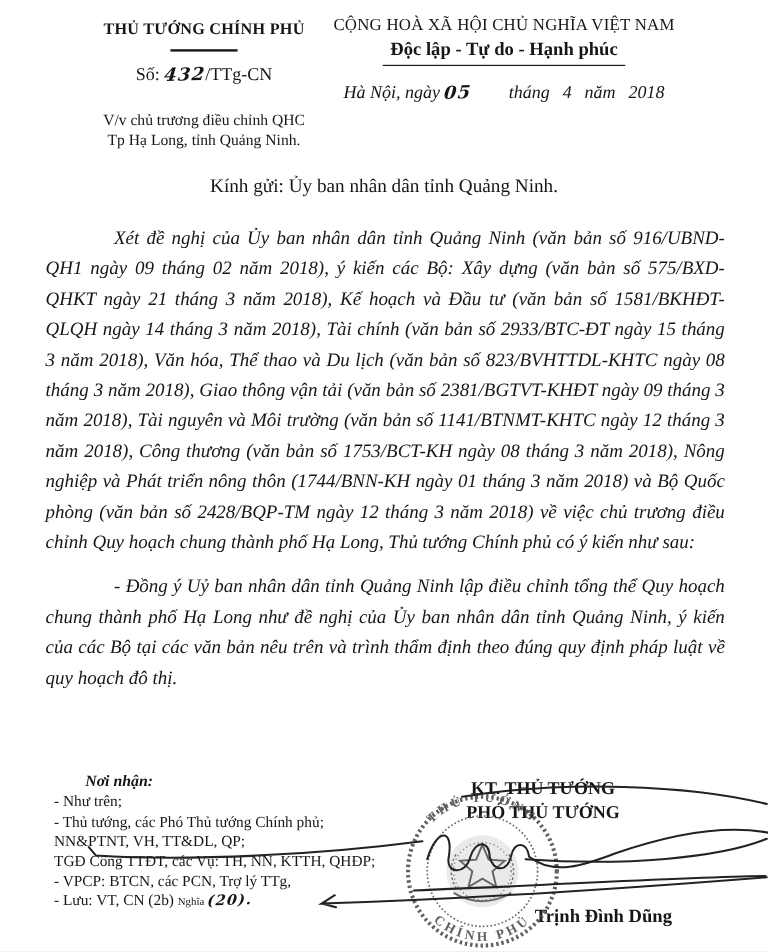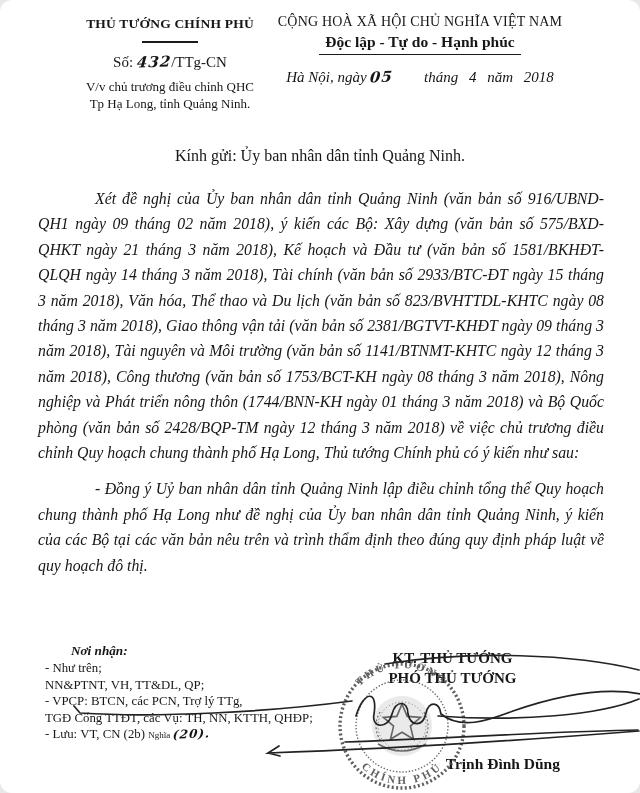--- a/index.html
+++ b/index.html
@@ -1,30 +1,30 @@
 <!DOCTYPE html>
 <html lang="vi"><head>
 <meta charset="utf-8">
 <style>
   * { margin:0; padding:0; box-sizing:border-box; }
   html,body { background:#e8e8e8; }
   body { font-family:"Liberation Serif", serif; color:#161616; }
   .page {
     position:relative; width:640px; height:793px; margin:0 auto;
-    background:#ffffff; overflow:hidden;border-radius:12px;
+    background:#ffffff; overflow:hidden;
   }
 
   
   .hdr-left {
     position:absolute; left:20px; top:16px; width:300px; text-align:center;
   }
   .org-name { font-weight:bold; font-size:13.5px; letter-spacing:.2px; }
   .hdr-rule { width:56px; border:0; border-top:2px solid #1a1a1a; margin:9px auto 10px auto; }
   .doc-number { font-size:15px; margin-top:2px; }
-  .doc-subject { font-size:13px; line-height:17px; margin-top:7px; }
+  .doc-subject { font-size:13px; line-height:17px; margin-top:19px; }
 
   .hdr-right {
     position:absolute; left:250px; top:14px; width:340px; text-align:center;
   }
   .country { font-weight:normal; font-size:14px; letter-spacing:.2px; }
   .motto {
     display:inline-block; font-weight:bold; font-size:15.5px; margin-top:3px;
     padding:0 6px 3px 6px; border-bottom:1.6px solid #1a1a1a;
   }
   .place-date { font-style:italic; font-size:15px; margin-top:13px; }
@@ -105,23 +105,24 @@
   <div class="salutation">Kính gửi: Ủy ban nhân dân tỉnh Quảng Ninh.</div>
 
   <div class="body-text">
     <p>Xét đề nghị của Ủy ban nhân dân tỉnh Quảng Ninh (văn bản số 916/UBND-QH1 ngày 09 tháng 02 năm 2018), ý kiến các Bộ: Xây dựng (văn bản số 575/BXD-QHKT ngày 21 tháng 3 năm 2018), Kế hoạch và Đầu tư  (văn bản số 1581/BKHĐT-QLQH ngày 14 tháng 3 năm 2018), Tài chính (văn bản số 2933/BTC-ĐT ngày 15 tháng 3 năm 2018), Văn hóa, Thể thao và Du lịch (văn bản số 823/BVHTTDL-KHTC ngày 08 tháng 3 năm 2018), Giao thông vận tải (văn bản số 2381/BGTVT-KHĐT ngày 09 tháng 3 năm 2018), Tài nguyên và Môi trường (văn bản số 1141/BTNMT-KHTC ngày 12 tháng 3 năm 2018), Công thương (văn bản số 1753/BCT-KH ngày 08 tháng 3 năm 2018), Nông nghiệp và Phát triển nông thôn (1744/BNN-KH ngày 01 tháng 3 năm 2018) và Bộ Quốc phòng (văn bản số 2428/BQP-TM ngày 12 tháng 3 năm 2018) về việc chủ trương điều chỉnh Quy hoạch chung thành phố Hạ Long, Thủ tướng Chính phủ có ý kiến như sau:</p>
     <p>- Đồng ý Uỷ ban nhân dân tỉnh Quảng Ninh lập điều chỉnh tổng thể Quy hoạch chung thành phố Hạ Long như đề nghị của Ủy ban nhân dân tỉnh Quảng Ninh, ý kiến của các Bộ tại các văn bản nêu trên và trình thẩm định theo đúng quy định pháp luật về quy hoạch đô thị.</p>
   </div>
 
   <div class="recipients">
     <div class="recipients-title">Nơi nhận:</div>
     <div>- Như trên;</div>
+    <div>- Thủ tướng, các Phó Thủ tướng Chính phủ;</div>
     <div>NN&amp;PTNT, VH, TT&amp;DL, QP;</div>
+    <div>TGĐ Cổng TTĐT, các Vụ: TH, NN, KTTH, QHĐP;</div>
     <div>- VPCP: BTCN, các PCN, Trợ lý TTg,</div>
-    <div>TGĐ Cổng TTĐT, các Vụ: TH, NN, KTTH, QHĐP;</div>
     <div>
       <span>- Lưu: VT, CN (2b)</span>
       <span class="luu-small">Nghĩa</span>
       <span class="hand luu-hand">(20).</span>
     </div>
   </div>
 
   <div class="sig-block">
     <div>KT. THỦ TƯỚNG</div>
     <div>PHÓ THỦ TƯỚNG</div>

